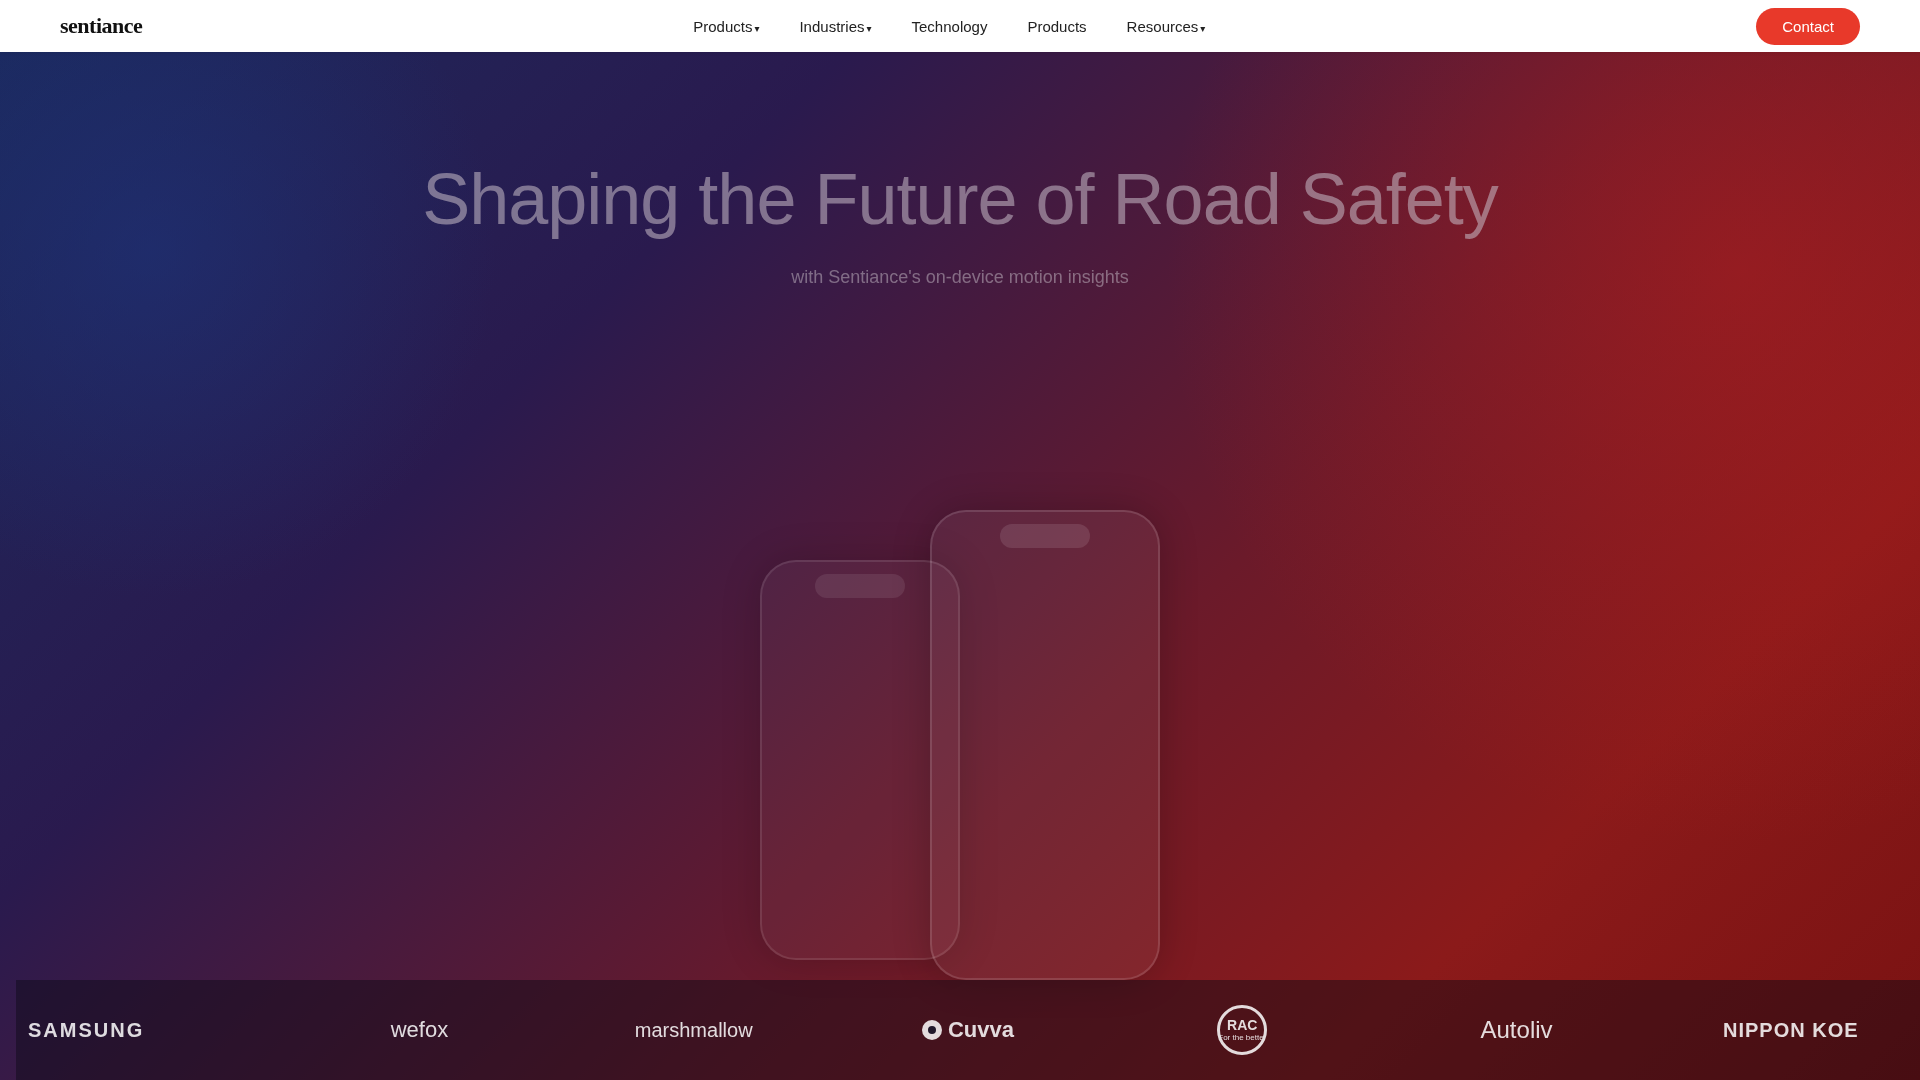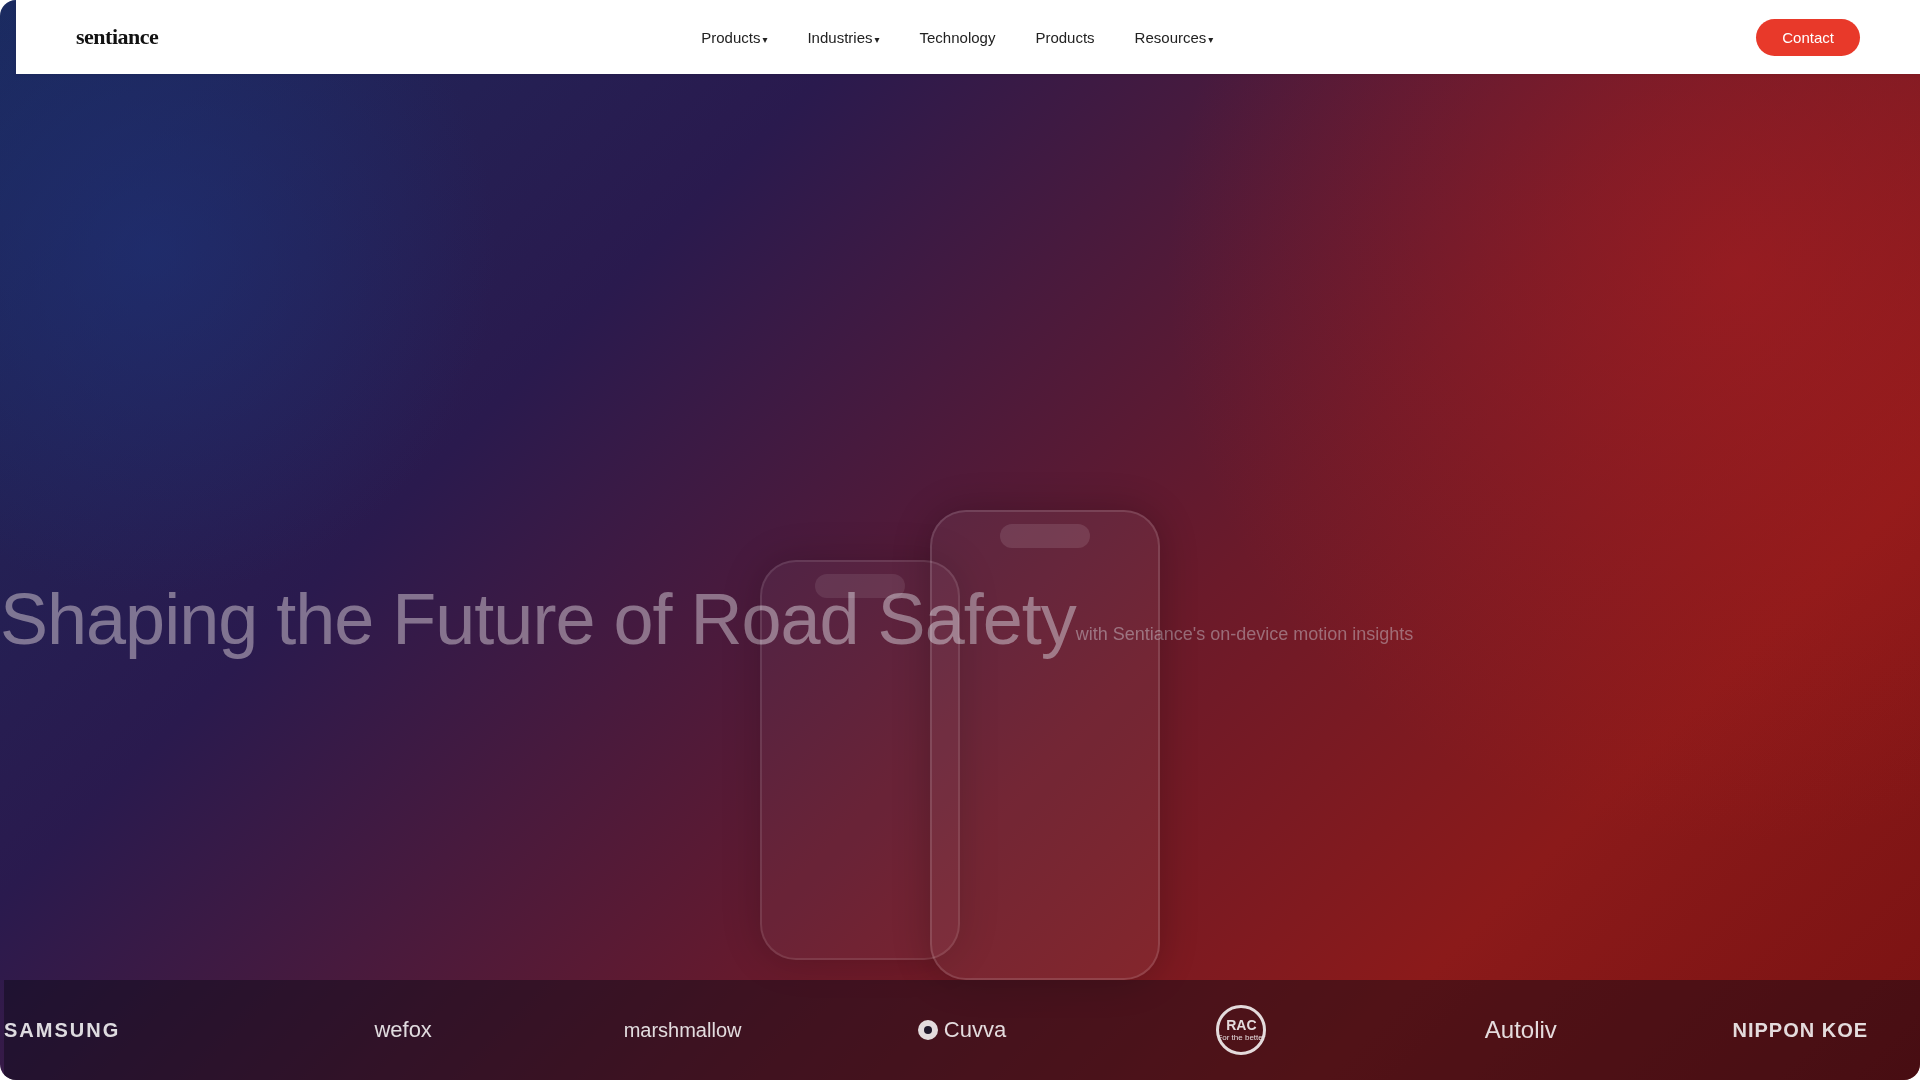--- a/index.html
+++ b/index.html
@@ -1,20 +1,20 @@
 <!DOCTYPE html>
 <html><head>
   <meta charset="utf-8">
   <style>
     * { margin: 0; padding: 0; box-sizing: border-box; }
     body { width: 1920px; height: 1080px; overflow: hidden; font-family: -apple-system, BlinkMacSystemFont, 'Segoe UI', sans-serif; }
 
     
     nav {
-      position: fixed; top: 0; left: 16px; right: 0; height: 74px;
+      position: fixed; top: 0; left: 0; right: 0; height: 52px;
       background: #fff;
       display: flex; align-items: center; justify-content: space-between;
       padding: 16px 60px;
       z-index: 100;
       box-shadow: 0 1px 4px rgba(0,0,0,0.08);
     }
     .nav-logo {
       font-size: 22px; font-weight: 700; letter-spacing: -0.5px; color: #111;
       font-family: Georgia, serif;
     }
@@ -30,24 +30,23 @@
       background: #e8392a; color: #fff; border: none;
       padding: 10px 26px; border-radius: 25px;
       font-size: 15px; font-weight: 500; cursor: pointer;
     }
 
     
     .hero {
       width: 1920px; height: 1080px;
       position: relative;
       background: linear-gradient(135deg, #1a2a5e 0%, #2a1a4e 30%, #6b1a2a 60%, #8b1a1a 80%, #7a1212 100%);
-      display: flex; align-items: center; justify-content: flex-start;
+      display: flex; flex-direction: column; align-items: center; justify-content: flex-start;
       padding-top: 160px;
       overflow: hidden;
-      border-radius: 16px;
     }
 
     
     .hero::before {
       content: '';
       position: absolute;
       top: -100px; left: -200px;
       width: 700px; height: 700px;
       background: radial-gradient(circle, rgba(30,50,120,0.6) 0%, transparent 70%);
       pointer-events: none;
@@ -101,44 +100,44 @@
       opacity: 0.6;
     }
     .phone-right {
       width: 230px; height: 470px;
       opacity: 0.75;
     }
 
     
     .logos-strip {
       position: absolute;
-      bottom: 0; left: 4px; right: 0;
+      bottom: 0; left: 16px; right: 0;
       height: 100px;
       background: rgba(10,8,20,0.45);
       display: flex; align-items: center;
-      padding: 0 0;
+      padding: 0 12px;
       z-index: 10;
       overflow: hidden;
     }
     .logos-inner {
       display: flex; align-items: center; gap: 0;
       width: 100%;
     }
     .logo-item {
       flex: 1; display: flex; align-items: center; justify-content: center;
       color: #fff; font-size: 22px; font-weight: 700;
       opacity: 0.85;
       white-space: nowrap;
       padding: 0 20px;
     }
     .logo-item.samsung { font-size: 20px; letter-spacing: 2px; text-transform: uppercase; font-weight: 700; }
     .logo-item.wefox { font-size: 22px; font-weight: 400; }
     .logo-item.uber { font-size: 30px; font-weight: 500; }
     .logo-item.marshmallow { font-size: 20px; font-weight: 400; }
-    .logo-item.cuvva { font-size: 22px; font-weight: 400; }
+    .logo-item.cuvva { font-size: 22px; font-weight: 700; }
     .logo-item.rac { font-size: 20px; font-weight: 700; }
     .logo-item.autoliv { font-size: 24px; font-weight: 400; }
     .logo-item.nippon { font-size: 20px; font-weight: 700; letter-spacing: 1px; }
 
     
     .cuvva-dot {
       width: 20px; height: 20px; background: #fff; border-radius: 50%;
       display: inline-flex; align-items: center; justify-content: center;
       margin-right: 6px;
     }

